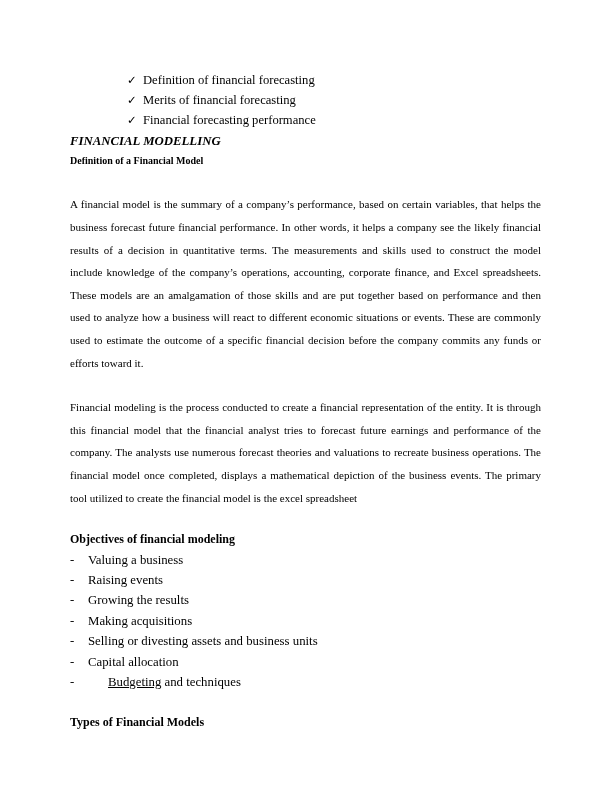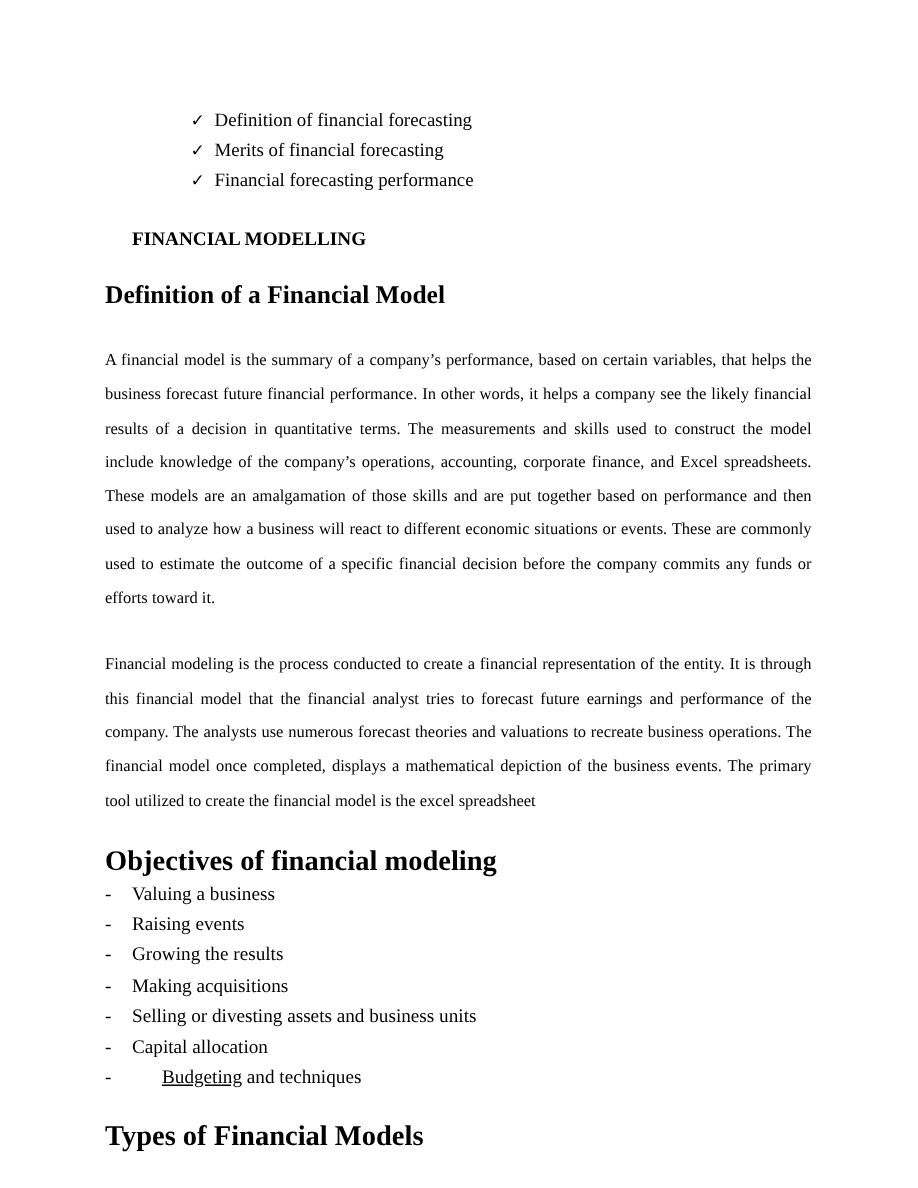--- a/index.html
+++ b/index.html
@@ -47,30 +47,31 @@
     font-size: 11.5px;
     line-height: 20.2px;
     font-family: "DejaVu Sans", sans-serif;
   }
 
   
   .h-caps {
     font-size: 12.8px;
     font-weight: bold;
     line-height: 20.4px;
-    margin: 18px;
+    margin: 0;
+    font-style: italic;
   }
   .h-sub {
-    font-size: 17px;
+    font-size: 10px;
     font-weight: bold;
     line-height: 20.4px;
     margin: 0;
   }
   .h-section {
-    font-size: 19px;
+    font-size: 12px;
     font-weight: bold;
     line-height: 20.4px;
     margin: 0;
   }
 
   
   p.body-just {
     font-size: 11px;
     line-height: 22.6px;
     text-align: justify;

